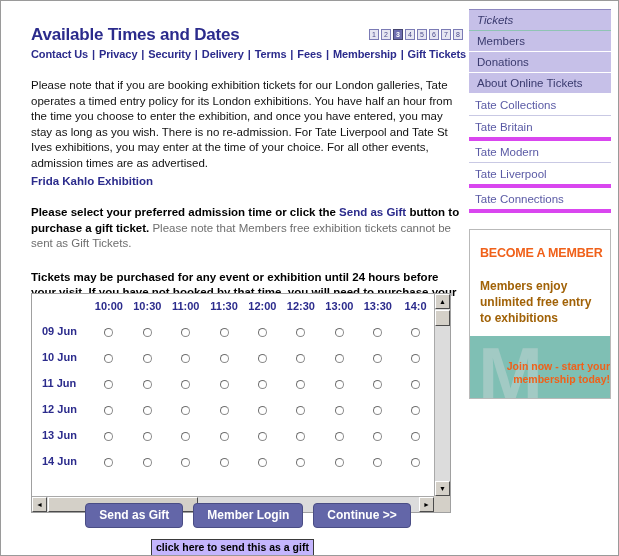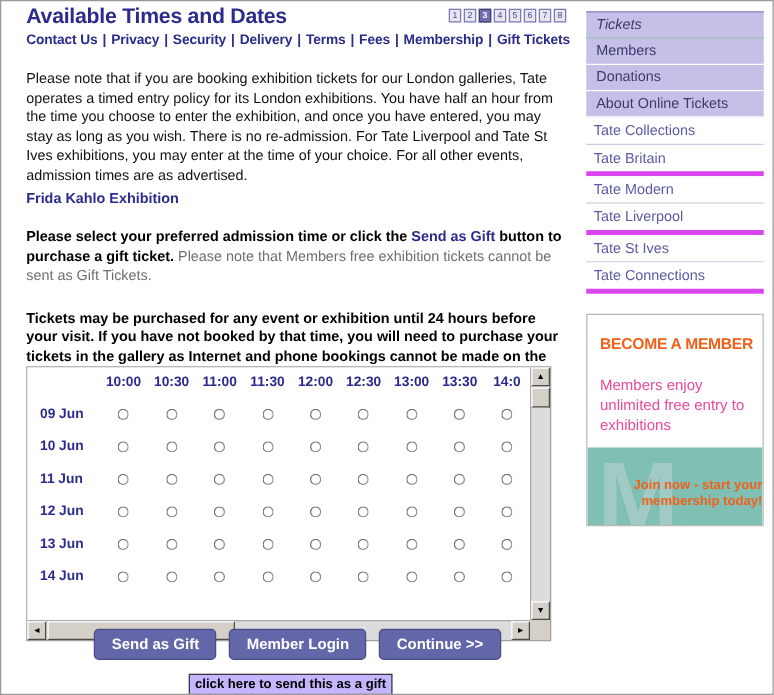--- a/index.html
+++ b/index.html
@@ -22,26 +22,26 @@
     height: 556px;
     box-sizing: border-box;
     border: 1px solid #9a9a9a;
     background: #ffffff;
     overflow: hidden;
   }
 
   
   #main {
     position: absolute;
-    left: 6px;
+    left: 16px;
     top: 0;
     width: 462px;
     height: 554px;
     box-sizing: border-box;
-    padding: 2px 14px 0 14px;
+    padding: 24px 14px 0 14px;
   }
 
   .title-row {
     position: relative;
     height: 22px;
   }
   #page-title {
     font-size: 17px;
     font-weight: bold;
     color: #2B2B8C;
@@ -341,23 +341,23 @@
     margin: 16px 0 0 10px;
     font-size: 12.5px;
     font-weight: bold;
     color: #F0611A;
     letter-spacing: -0.2px;
   }
   #promo-body {
     position: relative;
     margin: 18px 0 0 10px;
     font-size: 12px;
-    font-weight: normal;
+    font-weight: bold;
     line-height: 16px;
-    color: #ec4899;
+    color: #a16207;
     width: 118px;
   }
   #promo-cta {
     position: absolute;
     left: 0;
     right: 0;
     bottom: 12px;
     text-align: right;
     font-size: 10.5px;
     font-weight: bold;
@@ -522,21 +522,20 @@
         <div class="nav-primary first sep-green">Tickets</div>
         <div class="nav-primary">Members</div>
         <div class="nav-primary">Donations</div>
         <div class="nav-primary">About Online Tickets</div>
       </div>
     <div id="nav-secondary-list">
         <div class="nav-secondary">Tate Collections</div>
         <div class="nav-secondary alt">Tate Britain</div>
         <div class="nav-secondary">Tate Modern</div>
         <div class="nav-secondary alt">Tate Liverpool</div>
-        <div class="nav-secondary">Tate St Ives</div>
         <div class="nav-secondary alt">Tate Connections</div>
       </div>
 
     <div id="promo">
       <div id="promo-teal"></div>
       <div id="promo-ghost">M</div>
       <div id="promo-title">BECOME A MEMBER</div>
       <div id="promo-body">Members enjoy unlimited free entry to exhibitions</div>
       <div id="promo-cta">
         <div>Join now - start your</div>

